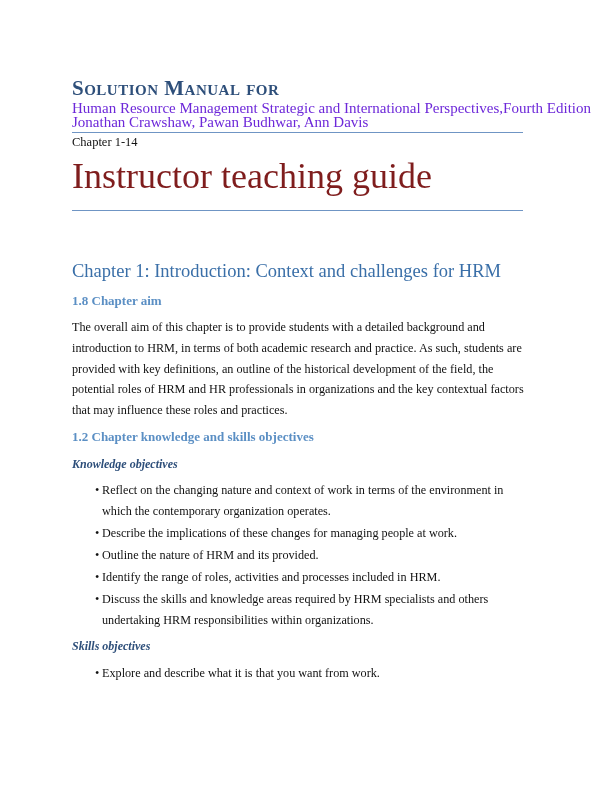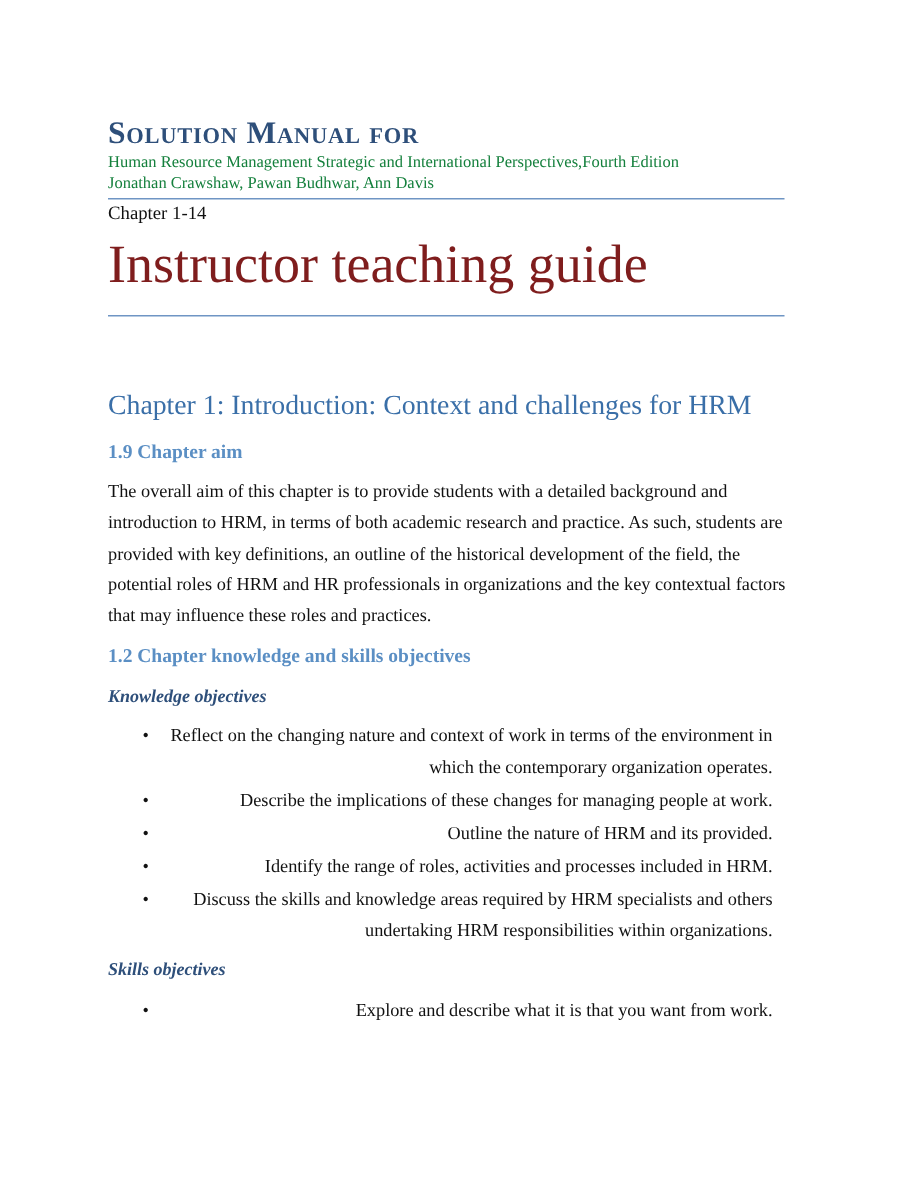--- a/index.html
+++ b/index.html
@@ -1,47 +1,47 @@
 <!DOCTYPE html>
 <html><head>
 <meta charset="utf-8">
 <style>
   html, body { margin: 0; padding: 0; background: #ffffff; }
   body { width: 612px; height: 792px; position: relative; overflow: hidden;
          font-family: "Liberation Serif", "DejaVu Serif", serif; color: #111; }
   .abs { position: absolute; }
   .sol-title { left: 72px; top: 77px; font-size: 21px; color: #2e4f7a; letter-spacing: 0.5px;
                font-variant: small-caps; font-weight: bold; line-height: 22px; text-align: right; }
-  .subtitle { left: 72px; font-size: 11px; color: #15803d; line-height: 14px; white-space: nowrap; }
+  .subtitle { left: 72px; font-size: 15px; color: #6d28d9; line-height: 14px; white-space: nowrap; }
   .rule { left: 72px; width: 451px; height: 1px; background: #6f95c4; }
   .chapter-range { left: 72px; top: 135px; font-size: 12.5px; color: #111; }
   .guide-title { left: 72px; top: 160px; font-size: 36px; color: #7f1d1d; line-height: 32px; }
   .ch-heading { left: 72px; top: 224px; width: 440px; font-size: 18.5px; font-weight: normal; color: #3a6fa8; line-height: 30px; margin-top: 32px; }
   .sec-heading { left: 72px; font-size: 13px; font-weight: bold; color: #5b8fc4; }
   .para { left: 72px; width: 452px; font-size: 12.2px; line-height: 20.8px; color: #111; }
   .sub-heading { left: 72px; font-size: 12px; font-weight: bold; font-style: italic; color: #2e4f7a; }
   .bullet-item { left: 95px; width: 420px; font-size: 12.2px; line-height: 20.8px; }
   .bullet-item .dot { position: absolute; left: 0; top: 0; }
-  .bullet-item .txt { display: block; margin-left: 7px; text-align: right; }
+  .bullet-item .txt { display: block; margin-left: 7px; }
 </style>
 </head>
 <body>
 
 <div class="abs sol-title">Solution Manual for</div>
 <div class="abs subtitle" style="top:101px;">Human Resource Management Strategic and International Perspectives,Fourth Edition</div>
 <div class="abs subtitle" style="top:115px;">Jonathan Crawshaw, Pawan Budhwar, Ann Davis</div>
 <div class="abs rule" style="top:132px;"></div>
 <div class="abs chapter-range">Chapter 1-14</div>
 
 <div class="abs guide-title">Instructor teaching guide</div>
 <div class="abs rule" style="top:210px;"></div>
 
 <div class="abs ch-heading">Chapter 1: Introduction: Context and challenges for HRM</div>
 
-<div class="abs sec-heading" style="top:293px;">1.9 Chapter aim</div>
+<div class="abs sec-heading" style="top:293px;">1.8 Chapter aim</div>
 <div class="abs para" style="top:317px;">The overall aim of this chapter is to provide students with a detailed background and introduction to HRM, in terms of both academic research and practice. As such, students are provided with key definitions, an outline of the historical development of the field, the potential roles of HRM and HR professionals in organizations and the key contextual factors that may influence these roles and practices.</div>
 
 <div class="abs sec-heading" style="top:429px;text-align:right;">1.2 Chapter knowledge and skills objectives</div>
 <div class="abs sub-heading" style="top:457px;">Knowledge objectives</div>
 
 <div class="abs bullet-item" style="top:480px;">
   <span class="dot">•</span>
   <span class="txt">Reflect on the changing nature and context of work in terms of the environment in which the contemporary organization operates.</span>
 </div>
 <div class="abs bullet-item" style="top:523px;">

